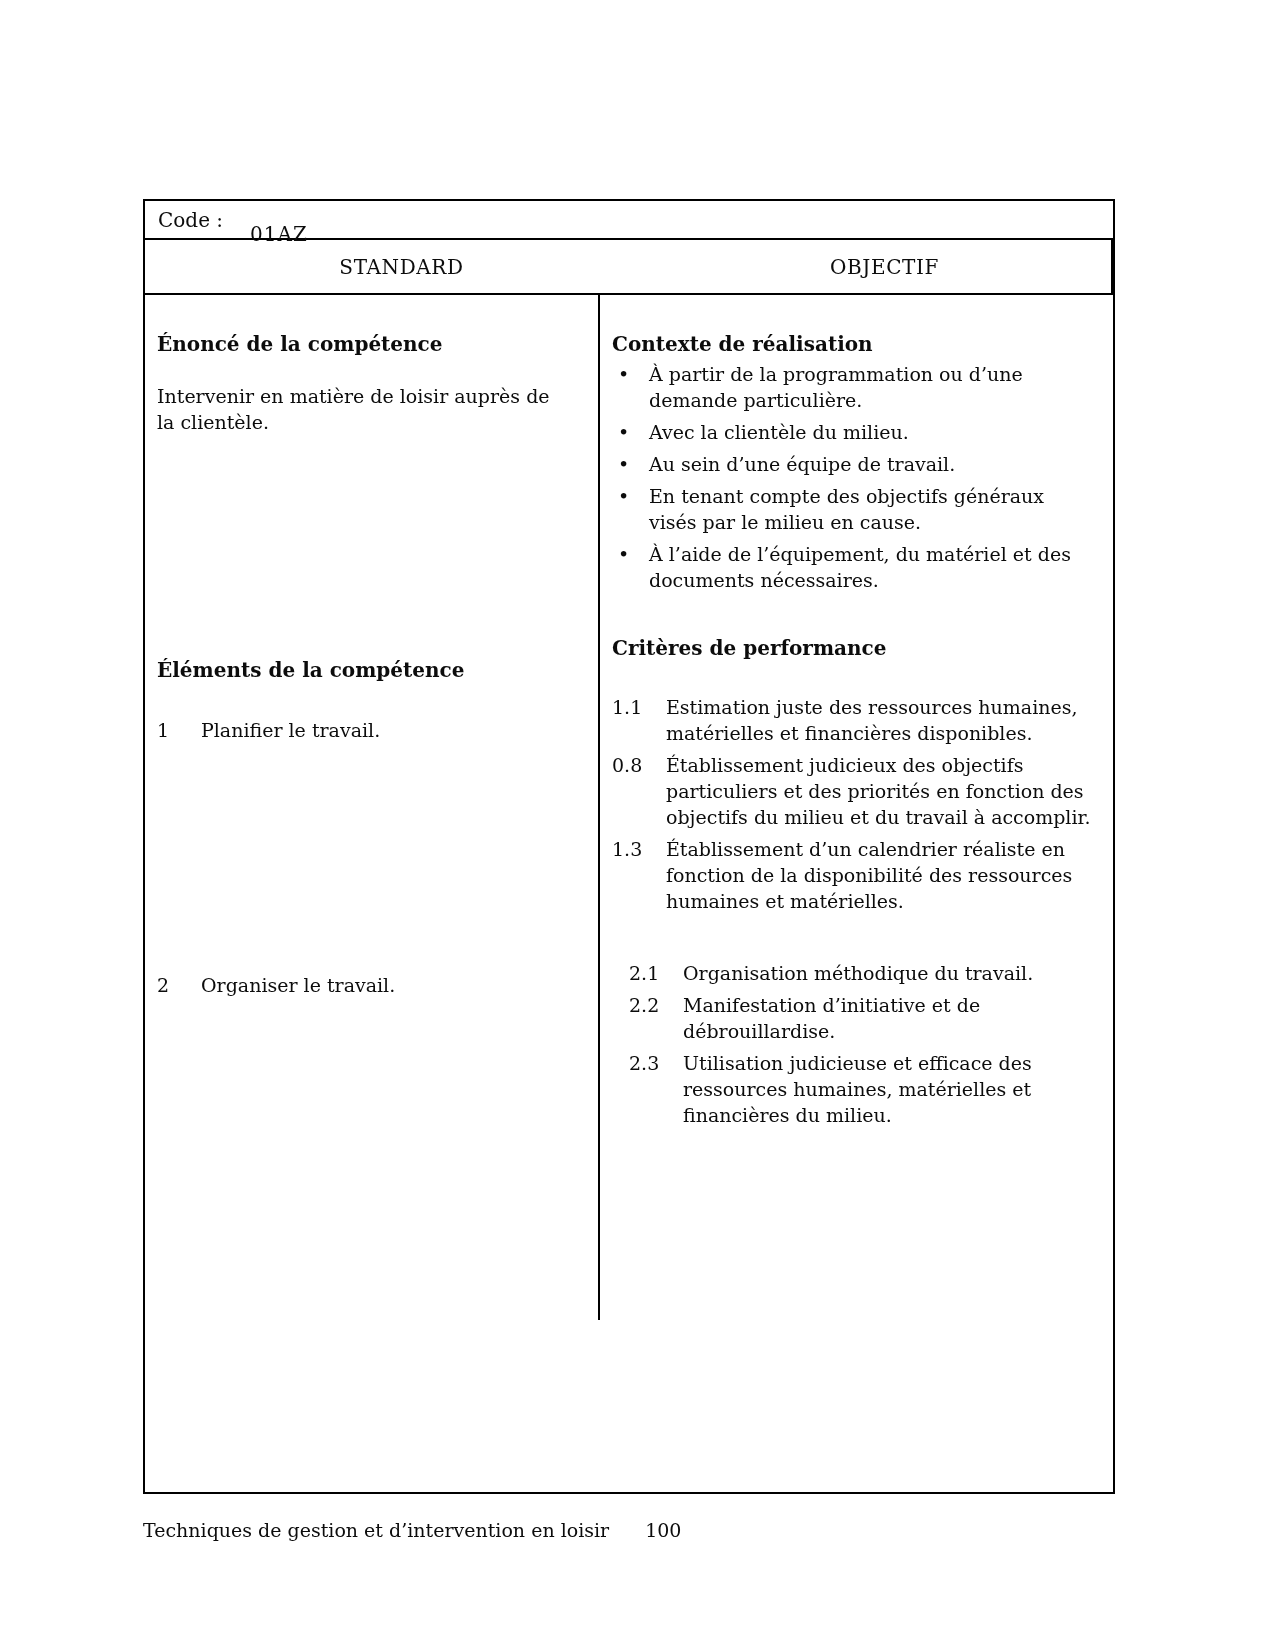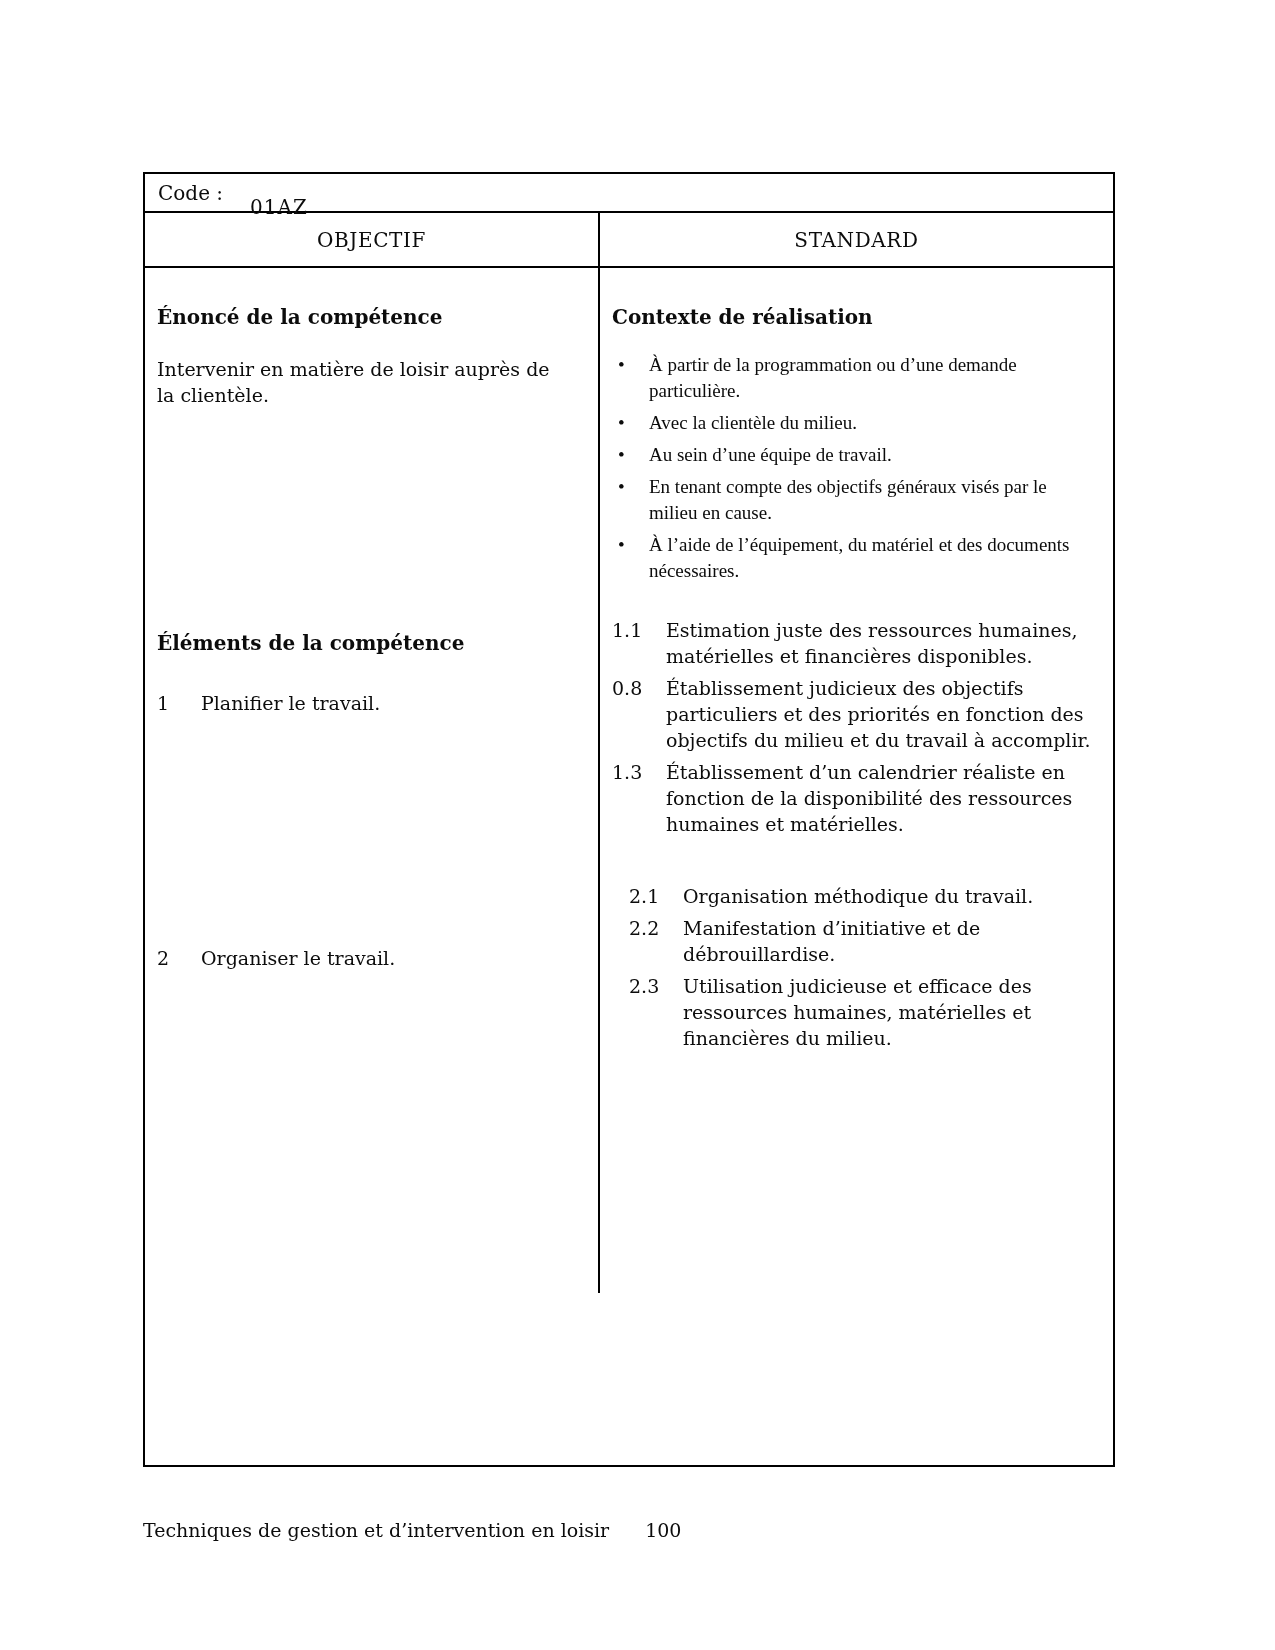--- a/index.html
+++ b/index.html
@@ -10,21 +10,21 @@
     background: #ffffff;
     font-family: "DejaVu Serif", serif;
     color: #0c0c0c;
     overflow: hidden;
   }
 
   
   .comp-table {
     position: absolute;
     left: 143px;
-    top: 172px;
+    top: 199px;
     width: 968px;
     height: 1291px;
     border: 2px solid #000;
     box-sizing: content-box;
     background: #fff;
   }
   .row-code {
     height: 37px;
     border-bottom: 2px solid #000;
     display: flex;
@@ -68,21 +68,21 @@
   }
 
   
   .enonce-text { margin-top: 26px; max-width: 405px; }
   .elements-heading { margin-top: 222px; }
   .element-item { display: flex; margin-top: 34px; }
   .element-item.second { margin-top: 229px; }
   .element-num { width: 44px; flex: 0 0 44px; }
 
   
-  .contexte-list { list-style: none; margin: 22px 0 0 0; padding: 0; font-family: Liberation Serif, serif; }
+  .contexte-list { list-style: none; margin: 4px 0 0 0; padding: 0; }
   .contexte-list li {
     position: relative;
     padding-left: 37px;
     margin-bottom: 6px;
     max-width: 443px;
   }
   .contexte-list li::before {
     content: "\2022";
     position: absolute;
     left: 6px;
@@ -113,22 +113,22 @@
 <div class="page">
 
   <div class="comp-table">
 
     <div class="row-code">
       <span>Code :</span>
       <span class="code-value">01AZ</span>
     </div>
 
     <div class="row-headers">
+      <div class="hcell hcell-right">STANDARD</div>
       <div class="hcell hcell-left">OBJECTIF</div>
-      <div class="hcell hcell-right">STANDARD</div>
     </div>
 
     <div class="row-body">
 
       <div class="bcell bcell-left">
         <div class="sec-heading">Énoncé de la compétence</div>
         <div class="enonce-text">Intervenir en matière de loisir auprès de la clientèle.</div>
 
         <div class="sec-heading elements-heading">Éléments de la compétence</div>
 
@@ -146,20 +146,21 @@
         <div class="sec-heading">Contexte de réalisation</div>
 
         <ul class="contexte-list">
           <li>À partir de la programmation ou d’une demande particulière.</li>
           <li>Avec la clientèle du milieu.</li>
           <li>Au sein d’une équipe de travail.</li>
           <li>En tenant compte des objectifs généraux visés par le milieu en cause.</li>
           <li>À l’aide de l’équipement, du matériel et des documents nécessaires.</li>
         </ul>
 
+        <div class="sec-heading criteres-heading">Critères de performance</div>
 
         <div class="criteres-group">
           <div class="critere-item">
             <span class="critere-num">1.1</span>
             <span class="critere-text">Estimation juste des ressources humaines, matérielles et financières disponibles.</span>
           </div>
           <div class="critere-item">
             <span class="critere-num">0.8</span>
             <span class="critere-text">Établissement judicieux des objectifs particuliers et des priorités en fonction des objectifs du milieu et du travail à accomplir.</span>
           </div>

